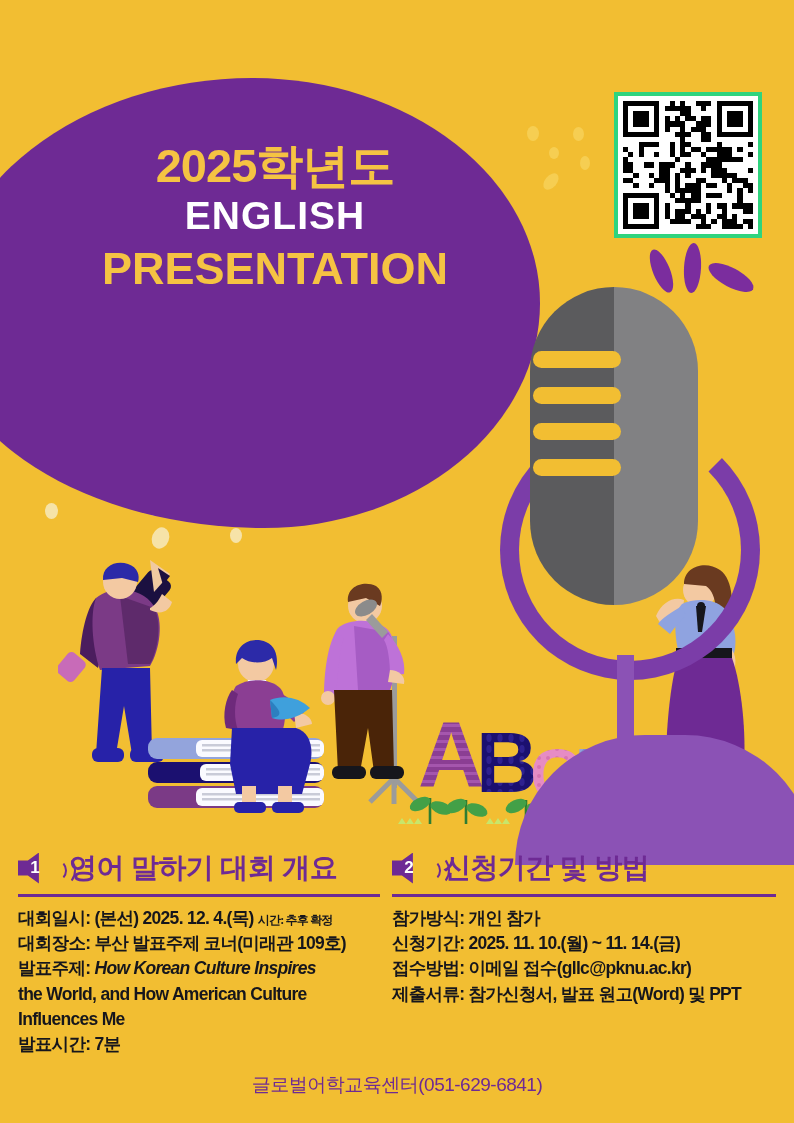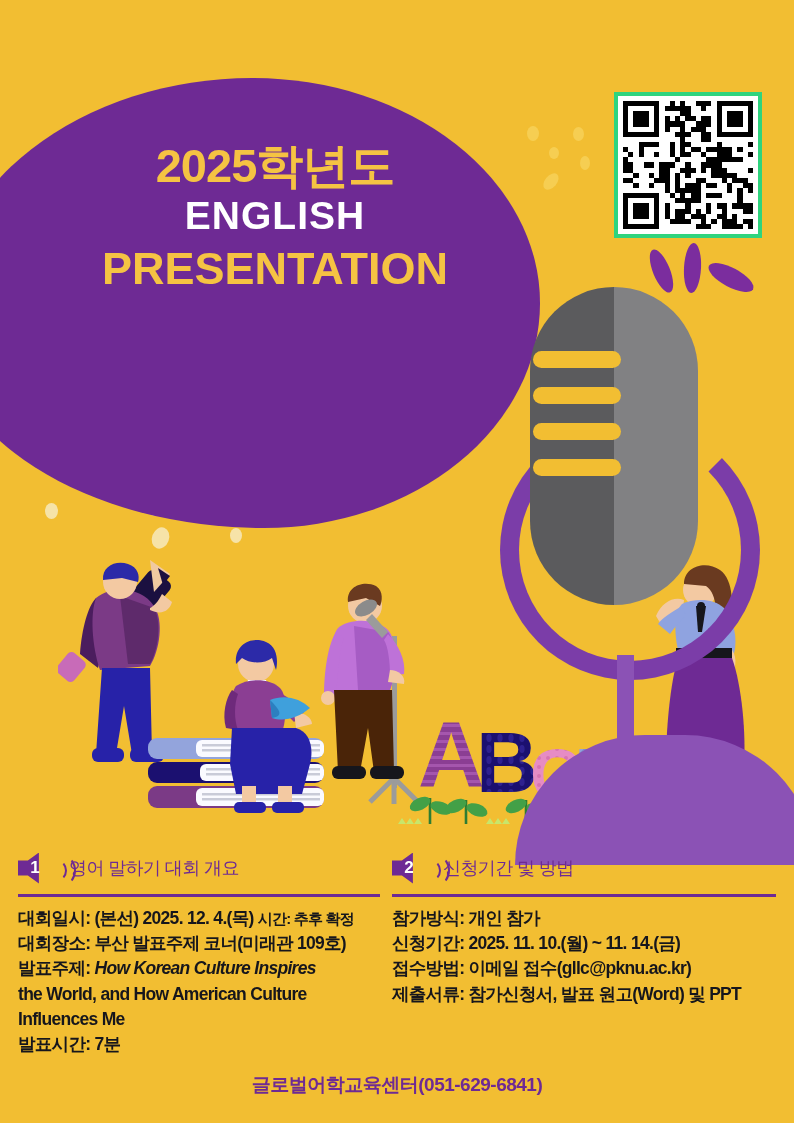--- a/index.html
+++ b/index.html
@@ -105,33 +105,33 @@
     display:flex;align-items:center;justify-content:center;
     color:#fff;font-size:17px;font-weight:bold;
   }
   .wave{
     position:absolute;border:2.6px solid #6E2A94;border-radius:50%;
     border-top-color:transparent;border-left-color:transparent;border-bottom-color:transparent;
   }
   .wave.w1{left:30px;top:7px;width:15px;height:17px;}
   .wave.w2{left:35px;top:3px;width:19px;height:25px;}
   .sec-title{
-    font-size:18px;font-weight:normal;color:#6E2A94;letter-spacing:-0.6px;white-space:nowrap;
+    font-size:28px;font-weight:bold;color:#6E2A94;letter-spacing:-0.6px;white-space:nowrap;
   }
   .rule{height:3px;background:#6E2A94;margin-top:6px;}
   .lines{margin-top:9px;}
   .line{
     font-size:17.5px;font-weight:bold;color:#16161C;
     line-height:1.44;letter-spacing:-0.7px;
   }
-  .line .small{font-size:15px;letter-spacing:-0.8px;}
+  .line .small{font-size:12px;letter-spacing:-0.8px;font-family:Liberation Serif, serif;}
   .line .ital{font-style:italic;}
   .footer{
     position:absolute;left:0;top:1072px;width:794px;text-align:center;
-    font-size:19px;font-weight:bold;color:#6E2A94;letter-spacing:-0.5px;z-index:8;
+    font-size:19px;font-weight:normal;color:#6E2A94;letter-spacing:-0.5px;z-index:8;
   }
 </style>
 </head>
 <body>
 
 <div class="poster">
 
   <div>
     <div class="dot" style="left:105px;top:472px;width:17px;height:22px;background:#F6E3A8;"></div>
     <div class="dot" style="left:202px;top:484px;width:15px;height:19px;background:#F6E3A8;"></div>

